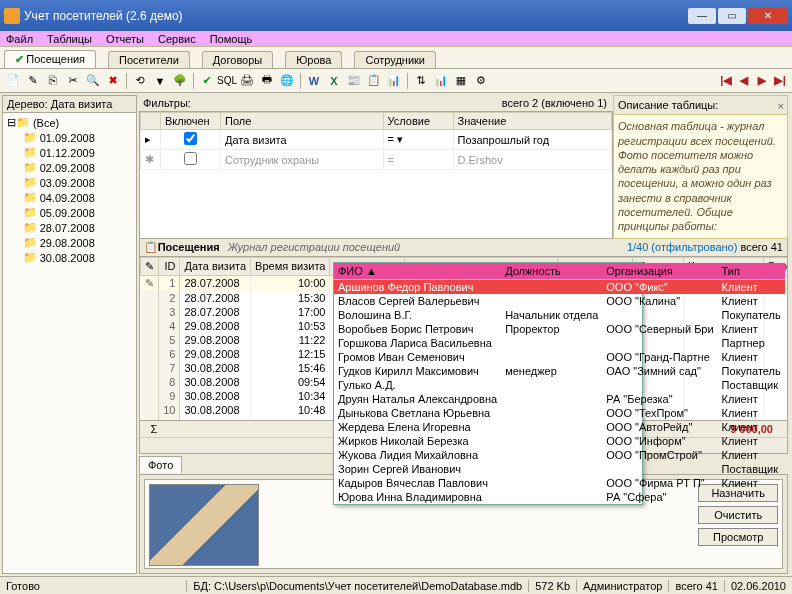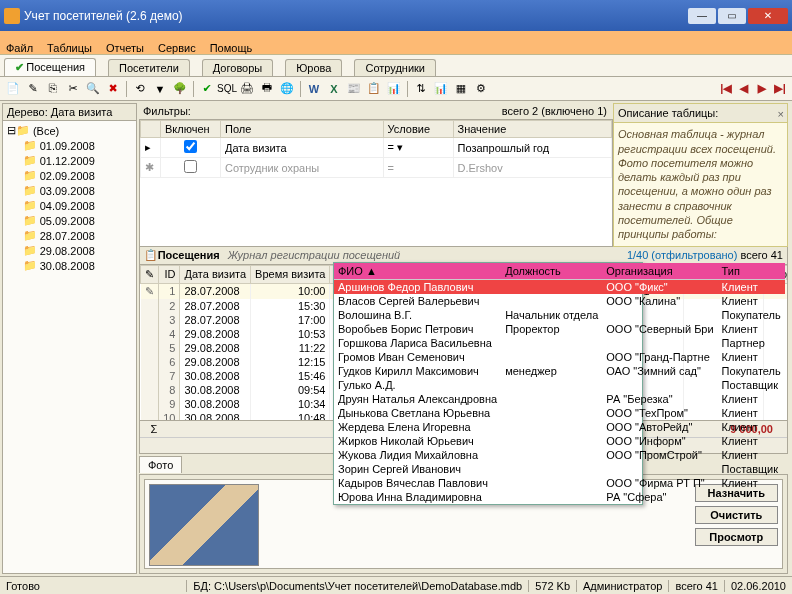--- a/index.html
+++ b/index.html
@@ -2,21 +2,21 @@
 <html><head>
 <meta charset="utf-8">
 <style>
 * { margin: 0; padding: 0; box-sizing: border-box; font-family: Tahoma, sans-serif; font-size: 11px; }
 body { background: #ece9d8; width: 792px; height: 594px; overflow: hidden; display: flex; flex-direction: column; }
 .titlebar { background: linear-gradient(#4a79ca,#2f5db0); height: 31px; display: flex; align-items: center; padding: 0 4px; color: white; }
 .titlebar .appicon { width: 16px; height: 16px; background: #f0a030; border-radius: 2px; margin-right: 4px; }
 .titlebar .title { flex: 1; font-size: 12px; }
 .winbtn { width: 28px; height: 16px; background: #d8e3f3; margin-left: 2px; display: flex; align-items: center; justify-content: center; color: #222; border-radius: 2px; font-size: 10px; cursor: pointer; }
 .winbtn.close { background: #d04030; color: white; width: 40px; }
-.menubar { background: #fdba74; height: 24px; display: flex; align-items: flex-end; padding: 0 6px; border-bottom: 1px solid #c0b890; }
+.menubar { background: #f0abfc; height: 16px; display: flex; align-items: center; padding: 0 6px; border-bottom: 1px solid #c0b890; }
 .menubar span { margin-right: 14px; cursor: pointer; }
 .tabbar { background: #f7f4ea; height: 22px; display: flex; align-items: flex-end; padding: 0 4px; border-bottom: 1px solid #aca899; }
 .tab { padding: 2px 10px; border: 1px solid #aca899; border-bottom: none; background: #ece9d8; margin-right: 12px; border-radius: 3px 3px 0 0; cursor: pointer; }
 .tab.active { background: #fcfbf7; }
 .tab.active .check { color: #2a9d2a; font-weight: bold; margin-right: 2px; }
 .toolbar { background: #f7f4ea; height: 24px; display: flex; align-items: center; padding: 0 4px; border-bottom: 1px solid #aca899; gap: 2px; }
 .tbtn { width: 18px; height: 18px; display: flex; align-items: center; justify-content: center; cursor: pointer; font-size: 11px; }
 .tsep { width: 1px; height: 16px; background: #aca899; margin: 0 2px; }
 .navbtns { margin-left: auto; display: flex; gap: 2px; }
 .navbtns .tbtn { color: #b02020; font-weight: bold; width: 16px; }
@@ -56,21 +56,21 @@
 .dropdown th { background: #ec4899; padding: 2px 4px; text-align: left; font-weight: normal; border-bottom: 1px solid #ccc; }
 .dropdown td { padding: 1px 4px; white-space: nowrap; }
 .dropdown .ddsel td { background: #ef4444; color: white; }
 .sumrow { display: flex; background: #f0ede0; border-top: 1px solid #aca899; padding: 2px 4px; }
 .sumrow .sigma { width: 20px; text-align: center; }
 .sumrow .fill { flex: 1; }
 .sumrow .total { color: #b02020; font-weight: bold; margin-right: 10px; }
 .scrollbar-h { height: 16px; background: #f0ede0; border-top: 1px solid #ccc; }
 .photopane { height: 115px; display: flex; padding: 4px; border: 1px solid #aca899; background: #ece9d8; margin-top: 2px; }
 .phototab { padding: 2px 8px; background: #fcfbf7; border: 1px solid #aca899; border-bottom: none; align-self: flex-start; margin-bottom: -1px; }
-.photoinner { flex: 1; display: flex; background: #fcfbf7; border: 1px solid #aca899; padding: 4px; font-weight: bold; }
+.photoinner { flex: 1; display: flex; background: #fcfbf7; border: 1px solid #aca899; padding: 4px; }
 .photo { width: 110px; height: 82px; background: linear-gradient(135deg,#5070a0 40%,#e0c8a0 40%,#e0c8a0 60%,#5070a0 60%); border: 1px solid #888; }
 .photobtns { margin-left: auto; display: flex; flex-direction: column; gap: 4px; padding-left: 8px; }
 .pbtn { padding: 2px 12px; background: #f0ede0; border: 1px solid #888; cursor: pointer; text-align: center; min-width: 70px; }
 .statusbar { height: 18px; background: #ece9d8; border-top: 1px solid #aca899; display: flex; align-items: center; }
 .statusbar .cell { padding: 0 6px; border-left: 1px solid #aca899; }
 .statusbar .first { flex: 1; border-left: none; }
 </style>
 </head>
 <body>
 
@@ -455,21 +455,21 @@
           <td>ООО "ТехПром"</td>
           <td>Клиент</td>
         </tr>
         <tr>
           <td>Жердева Елена Игоревна</td>
           <td></td>
           <td>ООО "АвтоРейд"</td>
           <td>Клиент</td>
         </tr>
         <tr>
-          <td>Жирков Николай Юрьевич</td>
+          <td>Жирков Николай Березка</td>
           <td></td>
           <td>ООО "Информ"</td>
           <td>Клиент</td>
         </tr>
         <tr>
           <td>Жукова Лидия Михайловна</td>
           <td></td>
           <td>ООО "ПромСтрой"</td>
           <td>Клиент</td>
         </tr>

